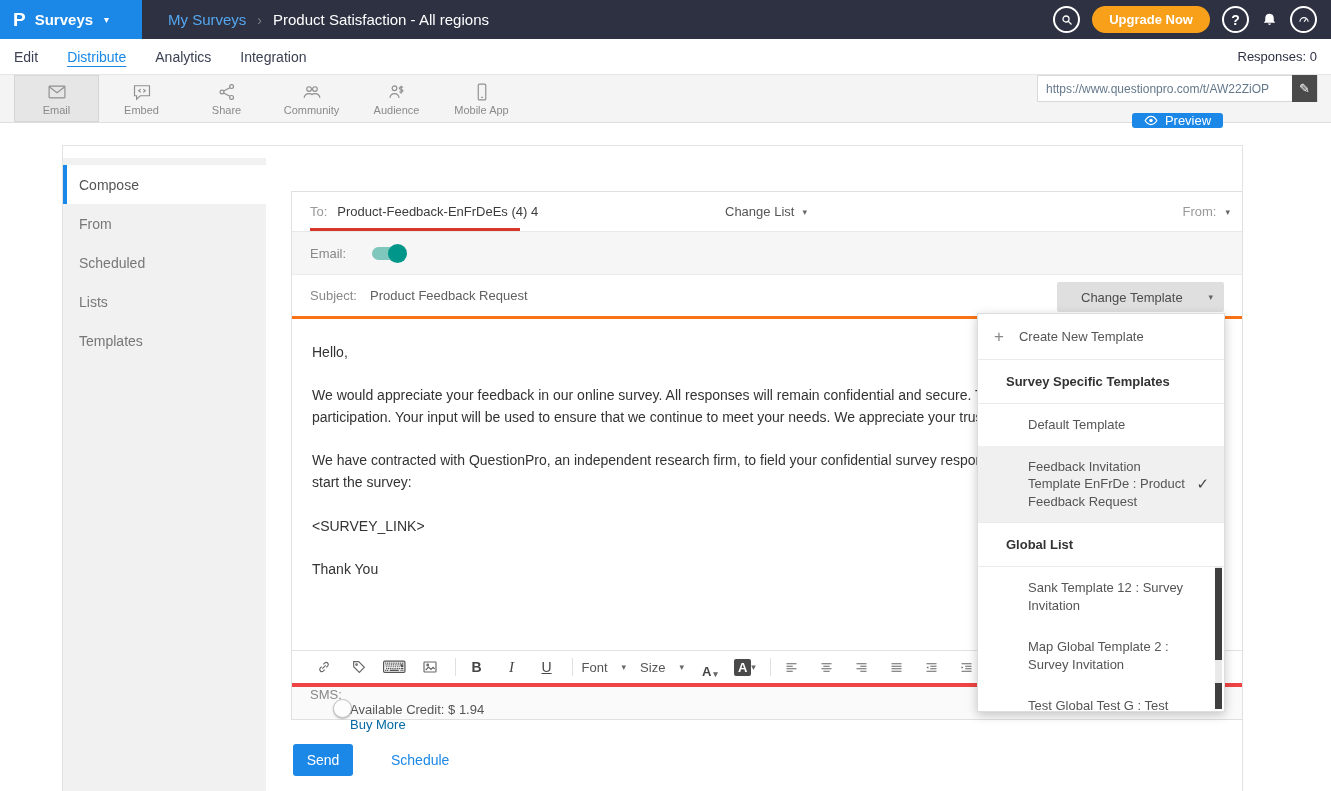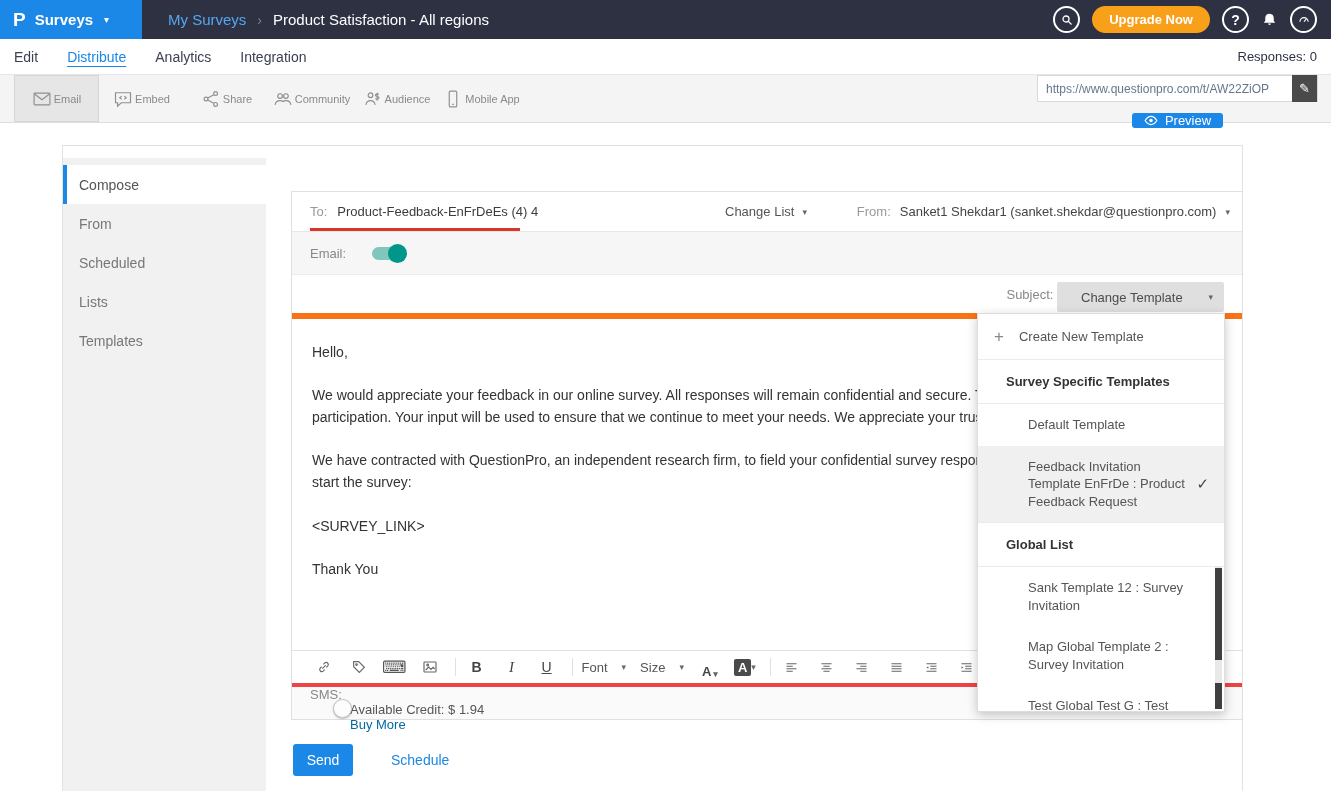--- a/index.html
+++ b/index.html
@@ -22,21 +22,21 @@
   .bell { display:flex; cursor:pointer; }
 
   
   .navbar { position:absolute; top:39px; left:0; width:100%; height:36px; background:#fff; border-bottom:1px solid #e6e6e6; display:flex; align-items:center; padding:0 14px; z-index:4; }
   .tab { font-size:14px; color:#3b4152; margin-right:29px; cursor:pointer; }
   .tab.active { color:#1b87e6; text-decoration:underline; text-underline-offset:4px; }
   .responses { margin-left:auto; font-size:13px; color:#2d3142; }
 
   
   .channelbar { position:absolute; top:75px; left:0; width:100%; height:48px; background:#f4f4f4; border-bottom:1px solid #dedede; display:flex; align-items:stretch; padding-left:14px; z-index:4; }
-  .channel { width:85px; display:flex; flex-direction:row; align-items:center; justify-content:center; gap:2px; cursor:pointer; }
+  .channel { width:85px; display:flex; flex-direction:column; align-items:center; justify-content:center; gap:2px; cursor:pointer; }
   .channel .clabel { font-size:11px; color:#8a8a8a; }
   .channel.active { background:#e6e6e6; border:1px solid #d6d6d6; }
   .channel-right { margin-left:auto; display:flex; align-items:center; gap:11px; padding-right:13px;flex-direction:column; }
   .url-box { width:281px; height:27px; background:#fff; border:1px solid #d9d9d9; display:flex; align-items:center; }
   .url-box input { flex:1; border:none; outline:none; font-size:12px; color:#64788c; padding:0 8px; font-family:"Liberation Sans", sans-serif; background:transparent; }
   .url-edit { width:25px; height:27px; background:#4a4a4a; color:#fff; display:flex; align-items:center; justify-content:center; font-size:13px; cursor:pointer; }
   .preview-btn { background:#1b87e6; color:#fff; border:none; border-radius:3px; height:28px; padding:0 12px; font-size:13px; display:flex; align-items:center; gap:7px; cursor:pointer; }
 
   
   .card { position:absolute; left:62px; top:145px; width:1181px; height:646px; background:#fff; border:1px solid #e2e2e2; border-bottom:none; }
@@ -56,21 +56,21 @@
   .sm-caret { font-size:9px; color:#666; }
 
   .row-email { height:43px; background:#f6f6f6; border-bottom:1px solid #ececec; display:flex; align-items:center; padding:0 18px; }
   .field-label { font-size:13px; color:#888; }
   .toggle { position:relative; width:32px; height:13px; border-radius:7px; margin-left:26px; cursor:pointer; }
   .toggle.on { background:#7fc6bd; }
   .toggle.on .knob { position:absolute; right:-3px; top:-3px; width:19px; height:19px; border-radius:50%; background:#00968a; }
   .toggle.off { background:#cfcfcf; }
   .toggle.off .knob { position:absolute; left:-3px; top:-3px; width:19px; height:19px; border-radius:50%; background:#fdfdfd; border:1px solid #c3c3c3; box-shadow:0 1px 2px rgba(0,0,0,.25); }
 
-  .row-subject { height:44px; border-bottom:6px solid #f97316; display:flex; align-items:center; padding:0 18px; position:relative;justify-content:flex-end; }
+  .row-subject { height:44px; border-bottom:3px solid #f97316; display:flex; align-items:center; padding:0 18px; position:relative; }
   .subject-value { font-size:13px; color:#606060; margin-left:13px; }
   .change-template-btn { position:absolute; right:18px; top:7px; width:167px; height:30px; background:#dfdfdf; border:none; border-radius:2px; font-size:13px; color:#4c4c4c; display:flex; align-items:center; justify-content:space-between; padding:0 11px 0 24px; cursor:pointer; font-family:"Liberation Sans", sans-serif; }
 
   .body-area { height:331px; padding:22px 8px 0 20px; font-size:14px; color:#333; line-height:1.58; overflow:hidden; cursor:text; }
   .body-area p { margin:0 0 21px 0; }
 
   .toolbar { height:33px; border-top:1px solid #e2e2e2; display:flex; align-items:center; padding:0 20px; color:#555; }
   .tbtn { height:24px; min-width:24px; display:flex; align-items:center; justify-content:center; margin-right:11px; cursor:pointer; }
   .tsep { width:1px; height:18px; background:#e0e0e0; margin:0 9px 0 2px; }
   .tb-b { font-weight:800; font-size:14px; color:#444; }
@@ -258,21 +258,20 @@
     <div class="row-to">
       <span class="to-label">To:</span>
       <span class="to-value">Product-Feedback-EnFrDeEs (4) 4</span>
       <div class="to-underline"></div>
       <span class="change-list">
         <span>Change List</span>
         <span class="sm-caret">▾</span>
       </span>
       <span class="from-group">
         <span class="from-label">From:</span>
-        <span class="from-value">Sanket1 Shekdar1 (sanket.shekdar@questionpro.com)</span>
         <span class="sm-caret">▾</span>
       </span>
     </div>
 
     <div class="row-email">
       <span class="field-label">Email:</span>
       <div class="toggle on">
           <div class="knob"></div>
         </div>
     </div>

